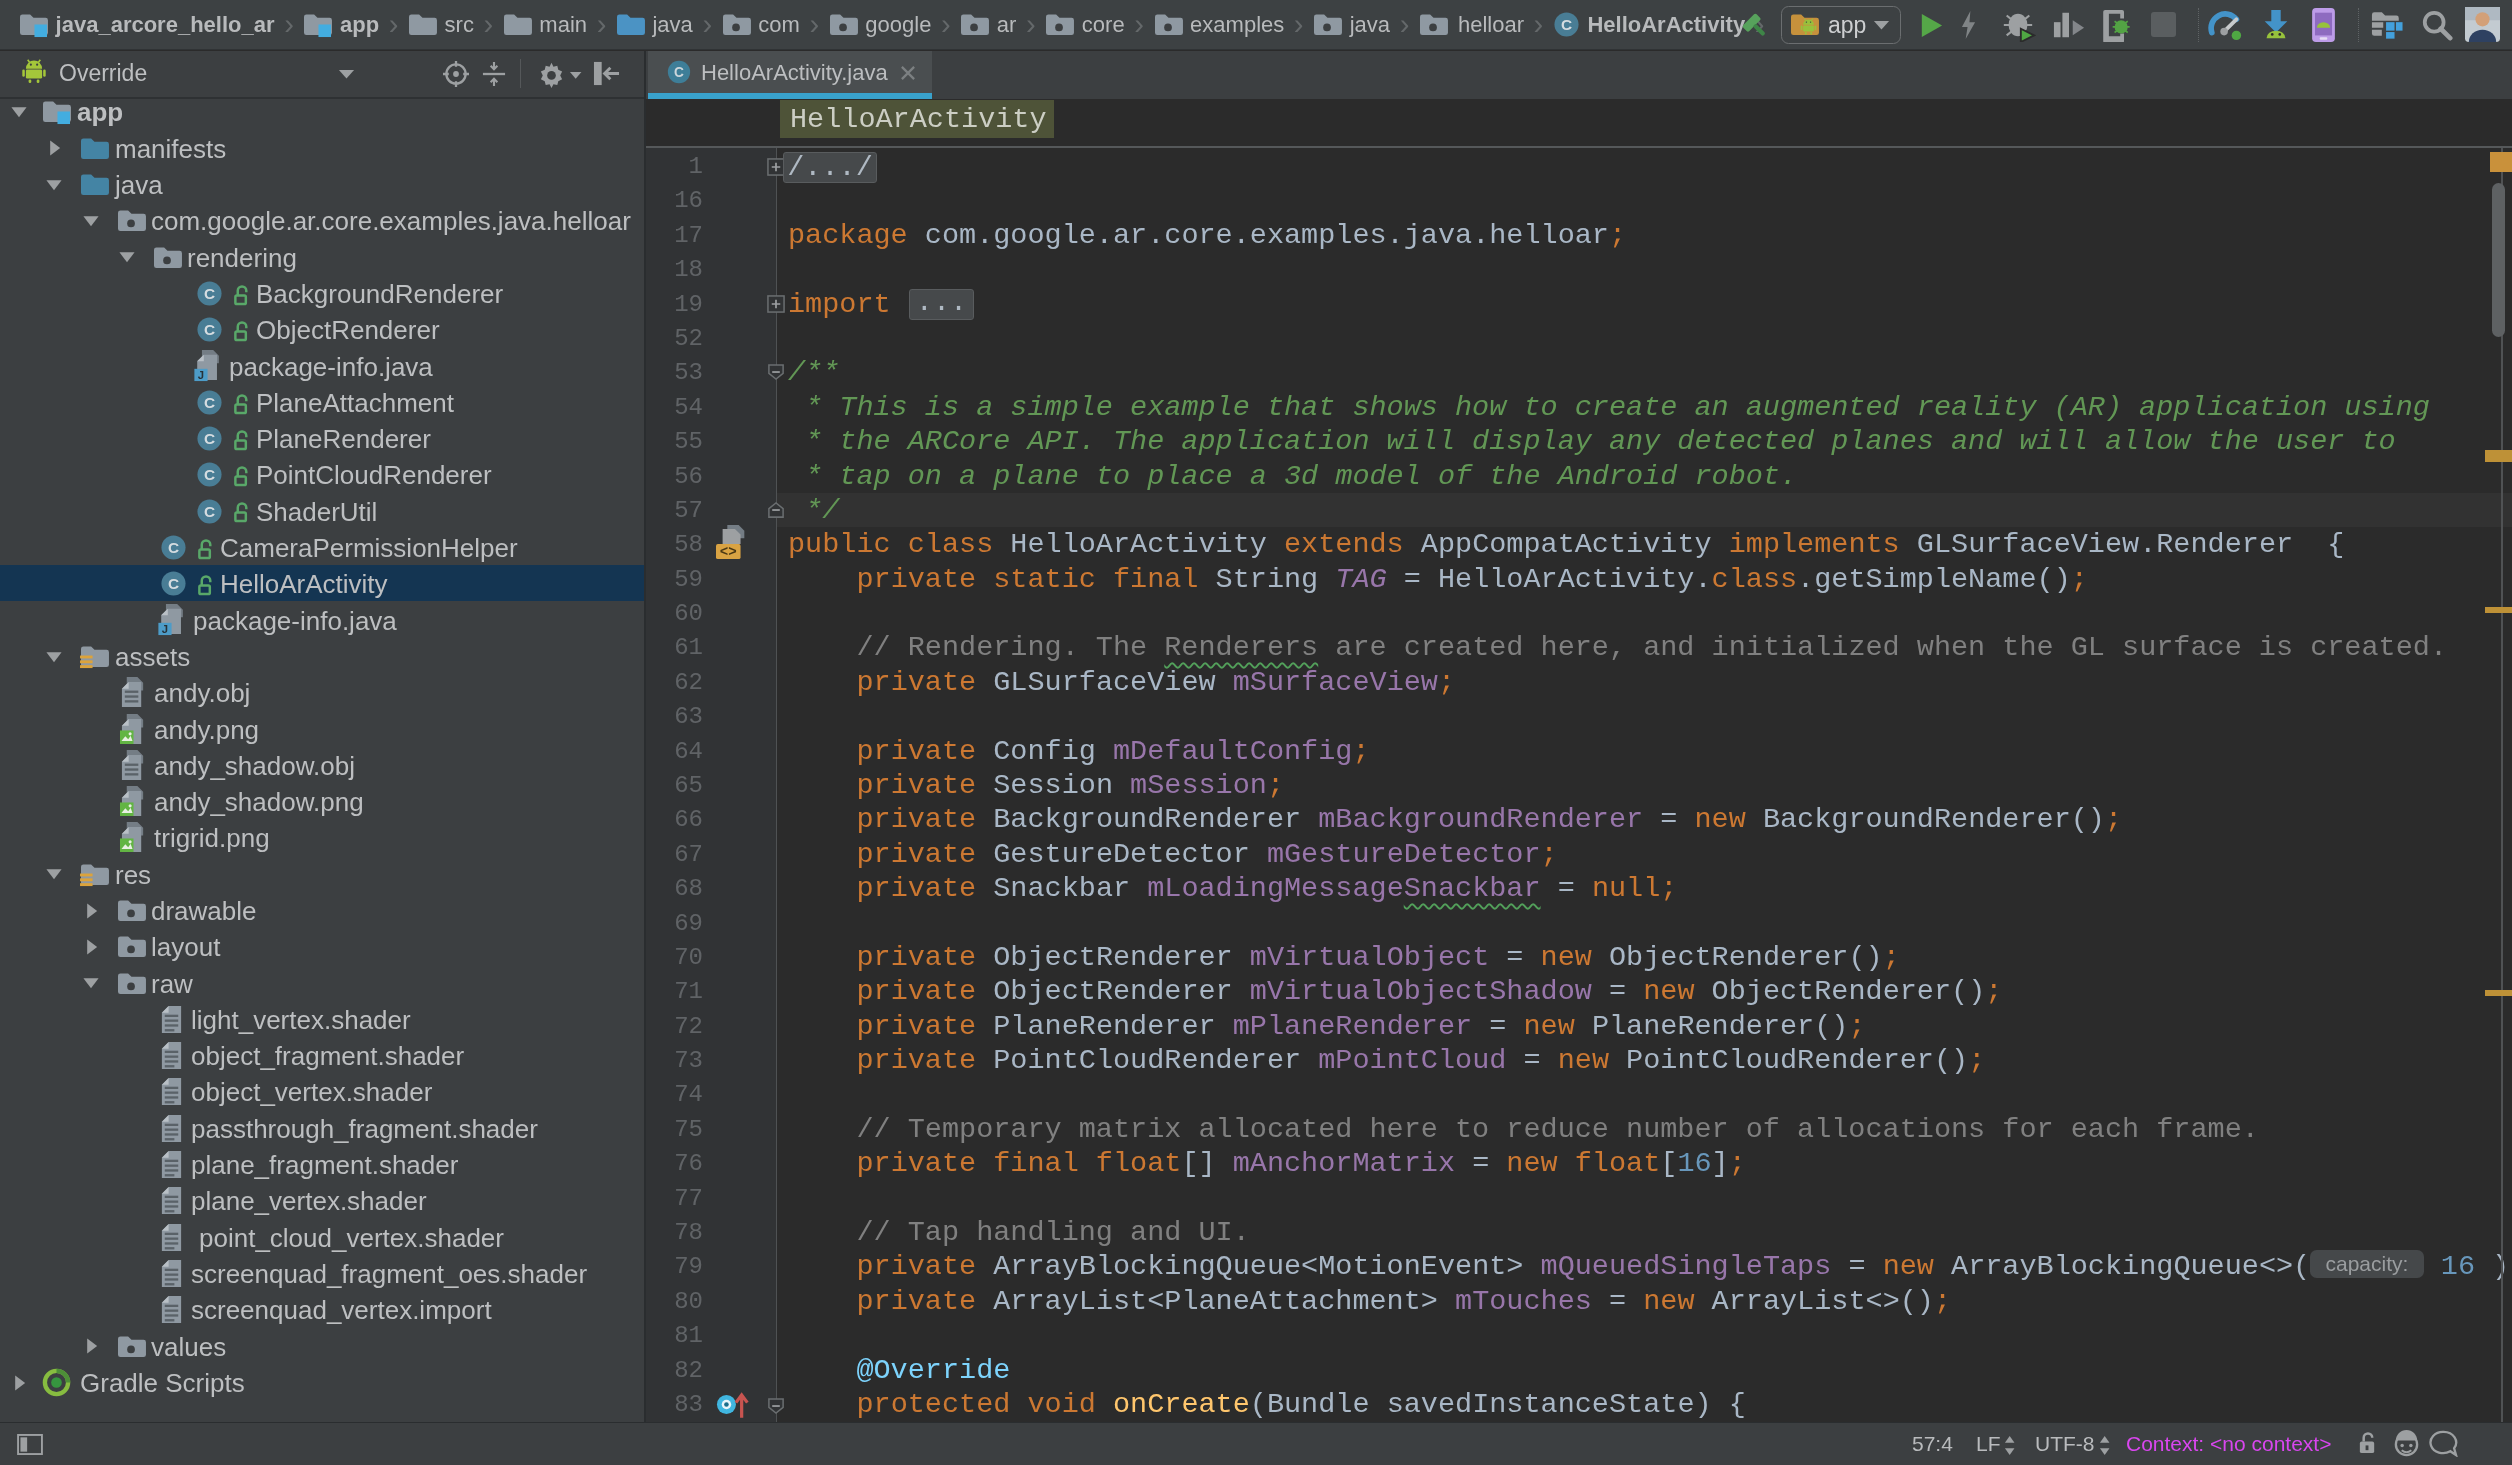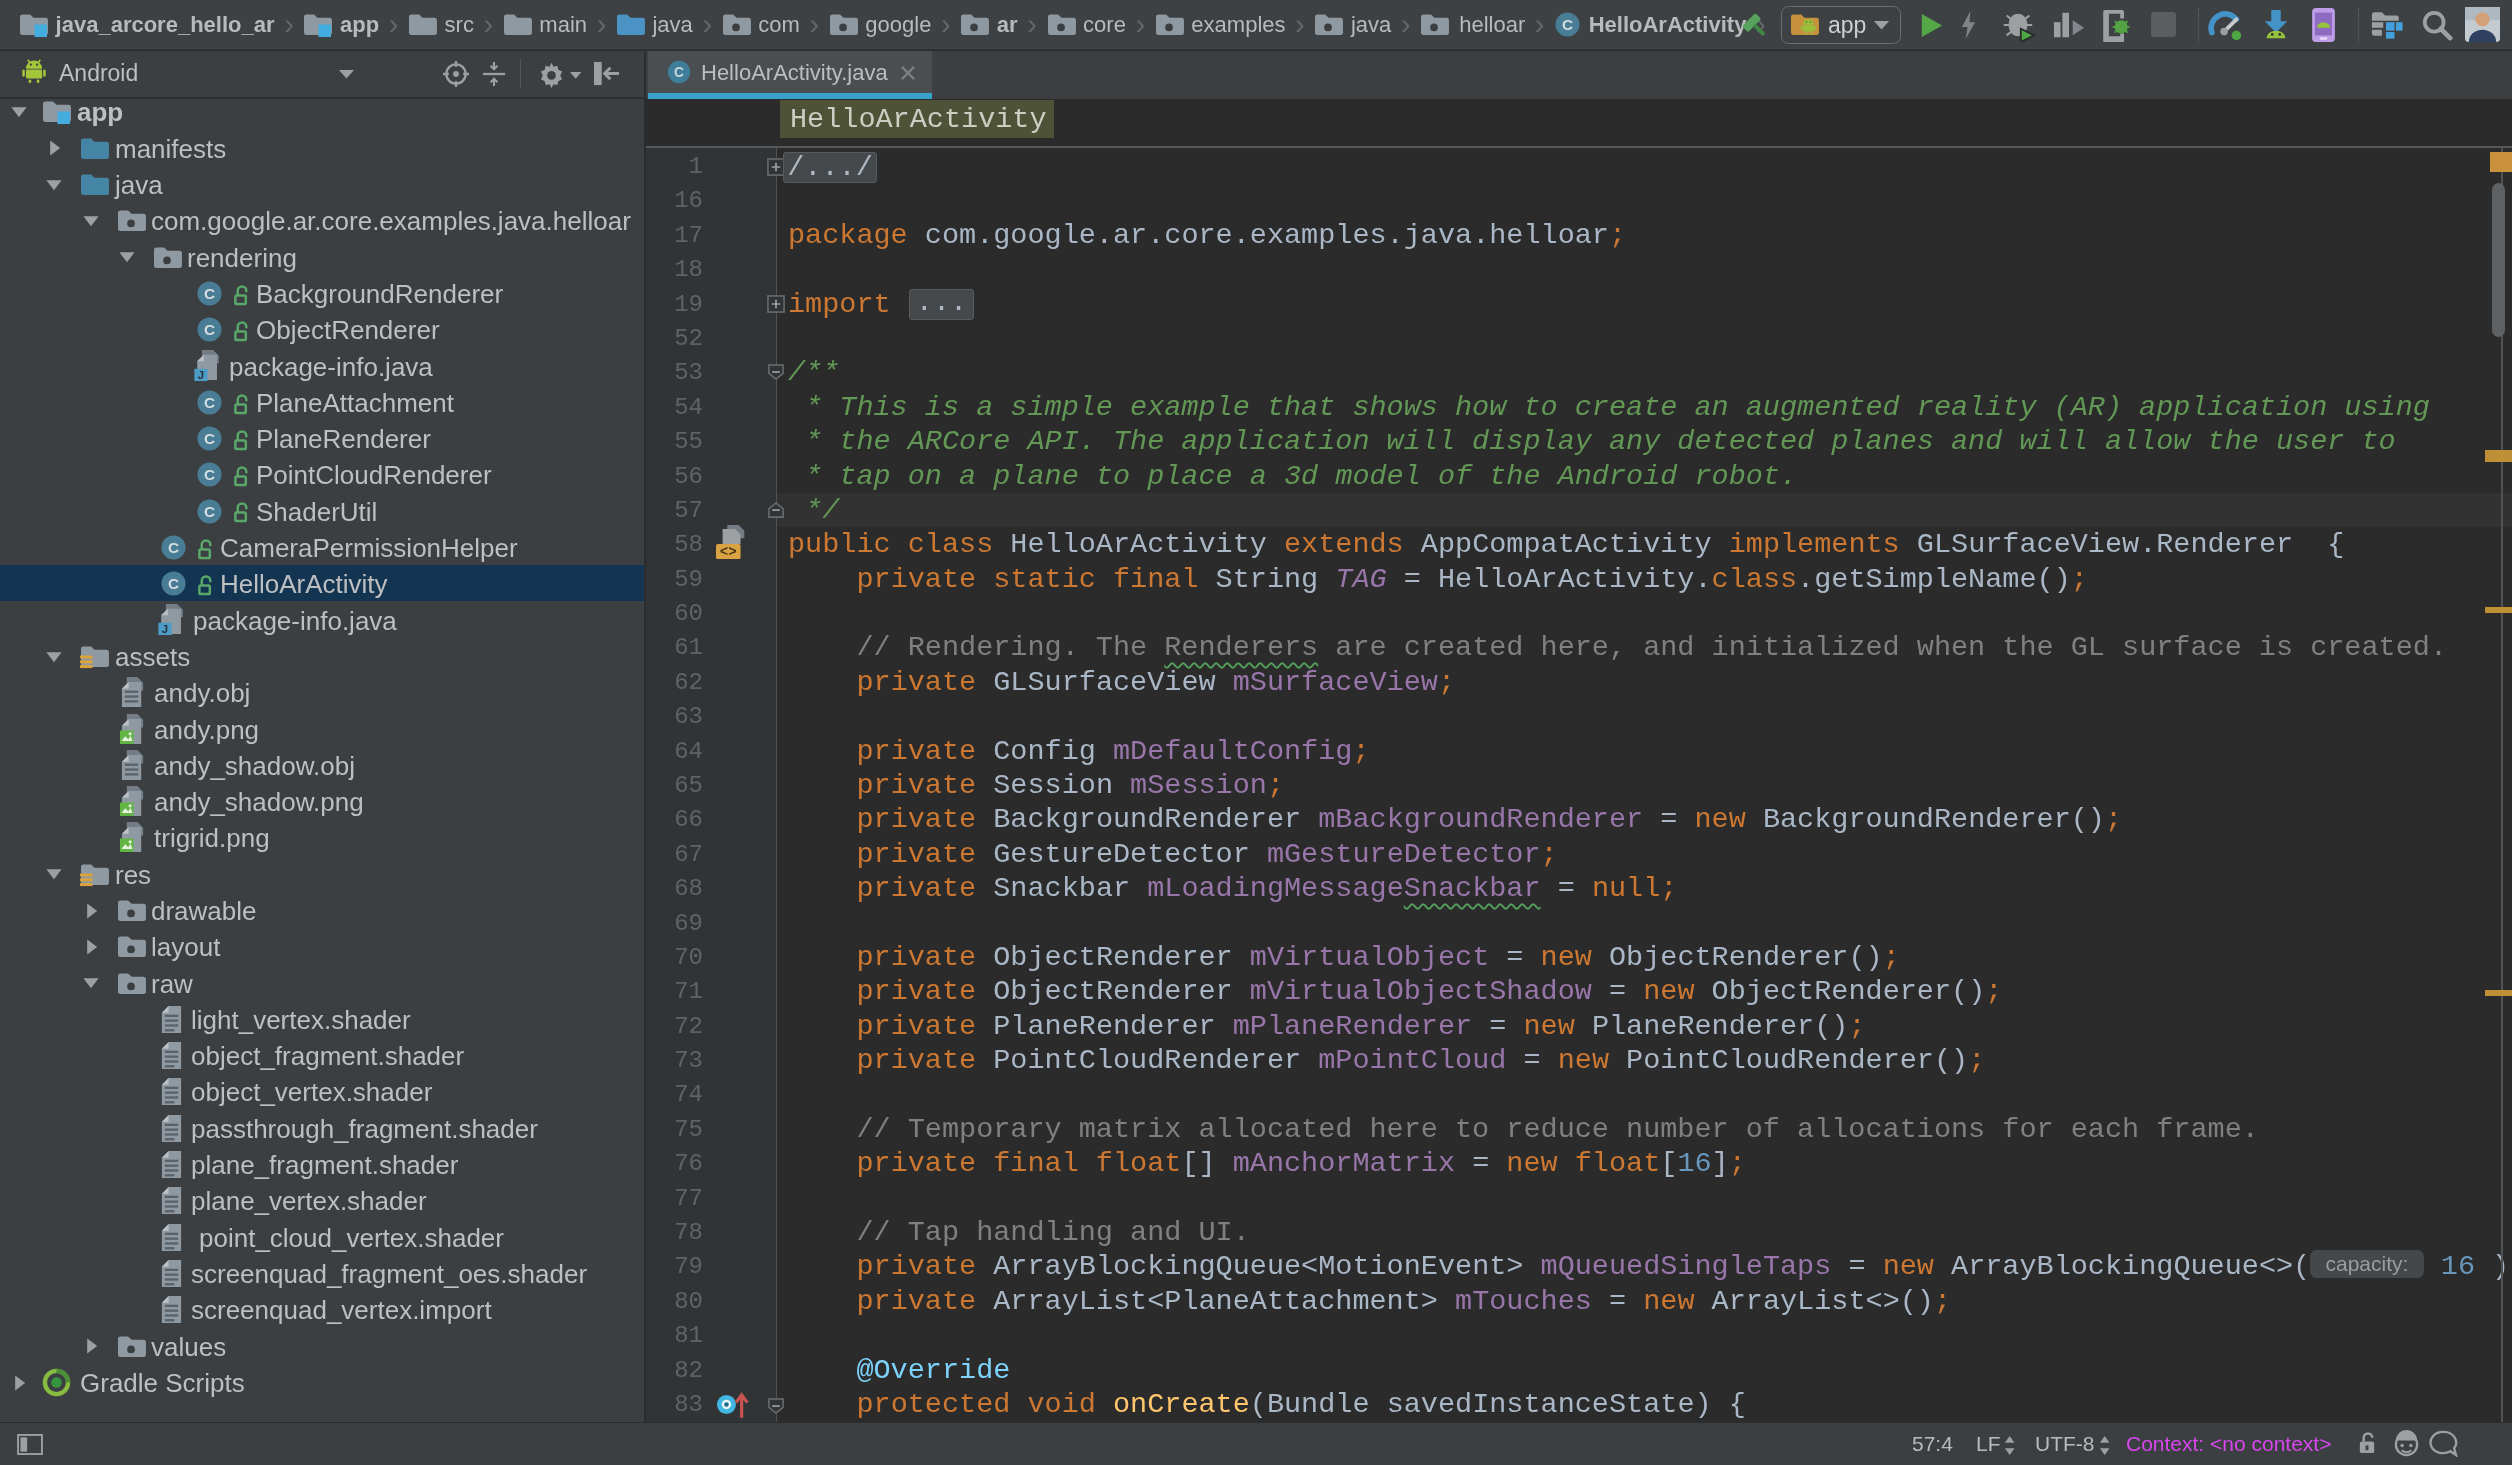--- a/index.html
+++ b/index.html
@@ -74,21 +74,21 @@
       </svg>
     </span>
     <span class="crumb" style="font-weight:normal;margin-left:7.6px">google</span>
     <span class="chev">›</span>
     <span style="position:relative;width:29px;height:27px;display:inline-block">
       <svg class="a" style="left:0;top:0" width="29" height="27" viewBox="0 0 30 28">
         <path fill="#8F99A2" d="M1 6 q0-2.5 2.5-2.5 h8 l3.5 3.5 h12.5 q2.5 0 2.5 2.5 v13 q0 2.5-2.5 2.5 h-24 q-2.5 0-2.5-2.5 z"></path>
         <circle cx="14.5" cy="17" r="4" fill="#3C3F41"></circle>
       </svg>
     </span>
-    <span class="crumb" style="font-weight:bold;margin-left:7.6px">ar</span>
+    <span class="crumb" style="font-weight:normal;margin-left:7.6px">ar</span>
     <span class="chev">›</span>
     <span style="position:relative;width:29px;height:27px;display:inline-block">
       <svg class="a" style="left:0;top:0" width="29" height="27" viewBox="0 0 30 28">
         <path fill="#8F99A2" d="M1 6 q0-2.5 2.5-2.5 h8 l3.5 3.5 h12.5 q2.5 0 2.5 2.5 v13 q0 2.5-2.5 2.5 h-24 q-2.5 0-2.5-2.5 z"></path>
         <circle cx="14.5" cy="17" r="4" fill="#3C3F41"></circle>
       </svg>
     </span>
     <span class="crumb" style="font-weight:normal;margin-left:7.6px">core</span>
     <span class="chev">›</span>
     <span style="position:relative;width:29px;height:27px;display:inline-block">
@@ -220,21 +220,21 @@
       <path d="M5 13 a9 9 0 0 1 18 0 z"></path>
       <rect x="5" y="14" width="18" height="10" rx="1.5"></rect>
       <rect x="1" y="14" width="2.8" height="8" rx="1.4"></rect>
       <rect x="24.2" y="14" width="2.8" height="8" rx="1.4"></rect>
       <rect x="8" y="25" width="3" height="4" rx="1.4"></rect>
       <rect x="17" y="25" width="3" height="4" rx="1.4"></rect>
     </g>
     <circle cx="10.5" cy="8.5" r="1.2" fill="#3C3F41"></circle>
     <circle cx="17.5" cy="8.5" r="1.2" fill="#3C3F41"></circle>
   </svg>
-<span class="a" style="left:59px;top:60px;font-size:23px;color:#BDBFC1">Android</span>
+<span class="a" style="left:59px;top:60px;font-size:23px;color:#BDBFC1">Override</span>
 <svg class="a" style="left:338px;top:69px" width="17" height="10.5" viewBox="0 0 18 11">
     <polygon points="1,1 17,1 9,10" fill="#9DA0A2"></polygon>
   </svg>
 <svg class="a" style="left:443px;top:61px" width="26" height="26" viewBox="0 0 27 27">
     <circle cx="13.5" cy="13.5" r="10" fill="none" stroke="#9DA0A2" stroke-width="2.4"></circle>
     <circle cx="13.5" cy="13.5" r="3" fill="#9DA0A2"></circle>
     <path d="M13.5 0 v6 M13.5 21 v6 M0 13.5 h6 M21 13.5 h6" stroke="#9DA0A2" stroke-width="2.4"></path>
   </svg>
 <svg class="a" style="left:481px;top:61px" width="26" height="26" viewBox="0 0 27 27">
     <g stroke="#9DA0A2" stroke-width="2.4">

